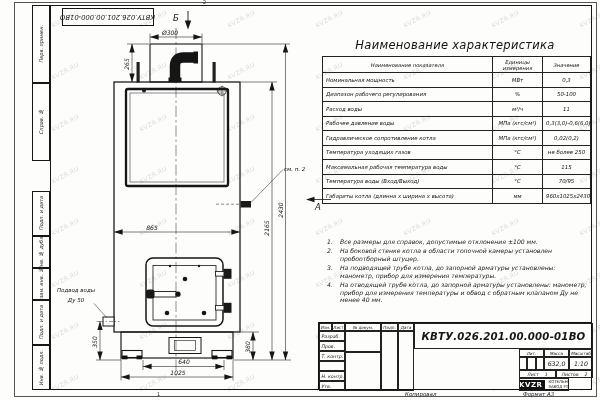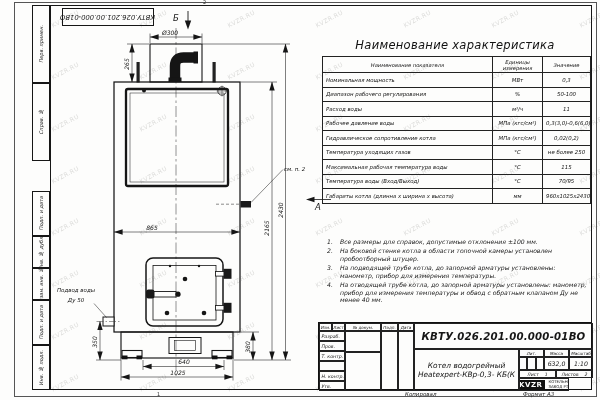--- a/index.html
+++ b/index.html
@@ -362,24 +362,20 @@
     <div class="c role" style="left:0;top:38px;width:26px;height:10px;"></div>
     <div class="c role" style="left:0;top:48px;width:26px;height:10px;">Н. контр.</div>
     <div class="c role" style="left:0;top:58px;width:26px;height:10px;">Утв.</div>
     <div class="c" style="left:26px;top:8px;width:36px;height:60px;"></div>
     <div class="c" style="left:62px;top:8px;width:17px;height:60px;"></div>
     <div class="c" style="left:79px;top:8px;width:16px;height:60px;"></div>
     <div class="c" style="left:26px;top:28px;width:36px;height:0px;border-width:0.3px;"></div>
 
     <div class="c docnum" style="left:95px;top:0;width:179px;height:26px;">КВТУ.026.201.00.000-01ВО</div>
 
-    <div class="c pname" style="left:95px;top:26px;width:105px;height:42px;">
-      <span>Котел водогрейный</span>
-      <span>Heatexpert-КВр-0,3- КБ(К</span>
-    </div>
 
     <div class="c lab" style="left:200px;top:26px;width:25px;height:8px;">Лит.</div>
     <div class="c lab" style="left:225px;top:26px;width:25px;height:8px;">Масса</div>
     <div class="c lab" style="left:250px;top:26px;width:24px;height:8px;">Масштаб</div>
     <div class="c" style="left:200px;top:34px;width:8.4px;height:13px;"></div>
     <div class="c" style="left:208.4px;top:34px;width:8.3px;height:13px;"></div>
     <div class="c" style="left:216.7px;top:34px;width:8.3px;height:13px;"></div>
     <div class="c val" style="left:225px;top:34px;width:25px;height:13px;">632,0</div>
     <div class="c val" style="left:250px;top:34px;width:24px;height:13px;">1:10</div>
 

